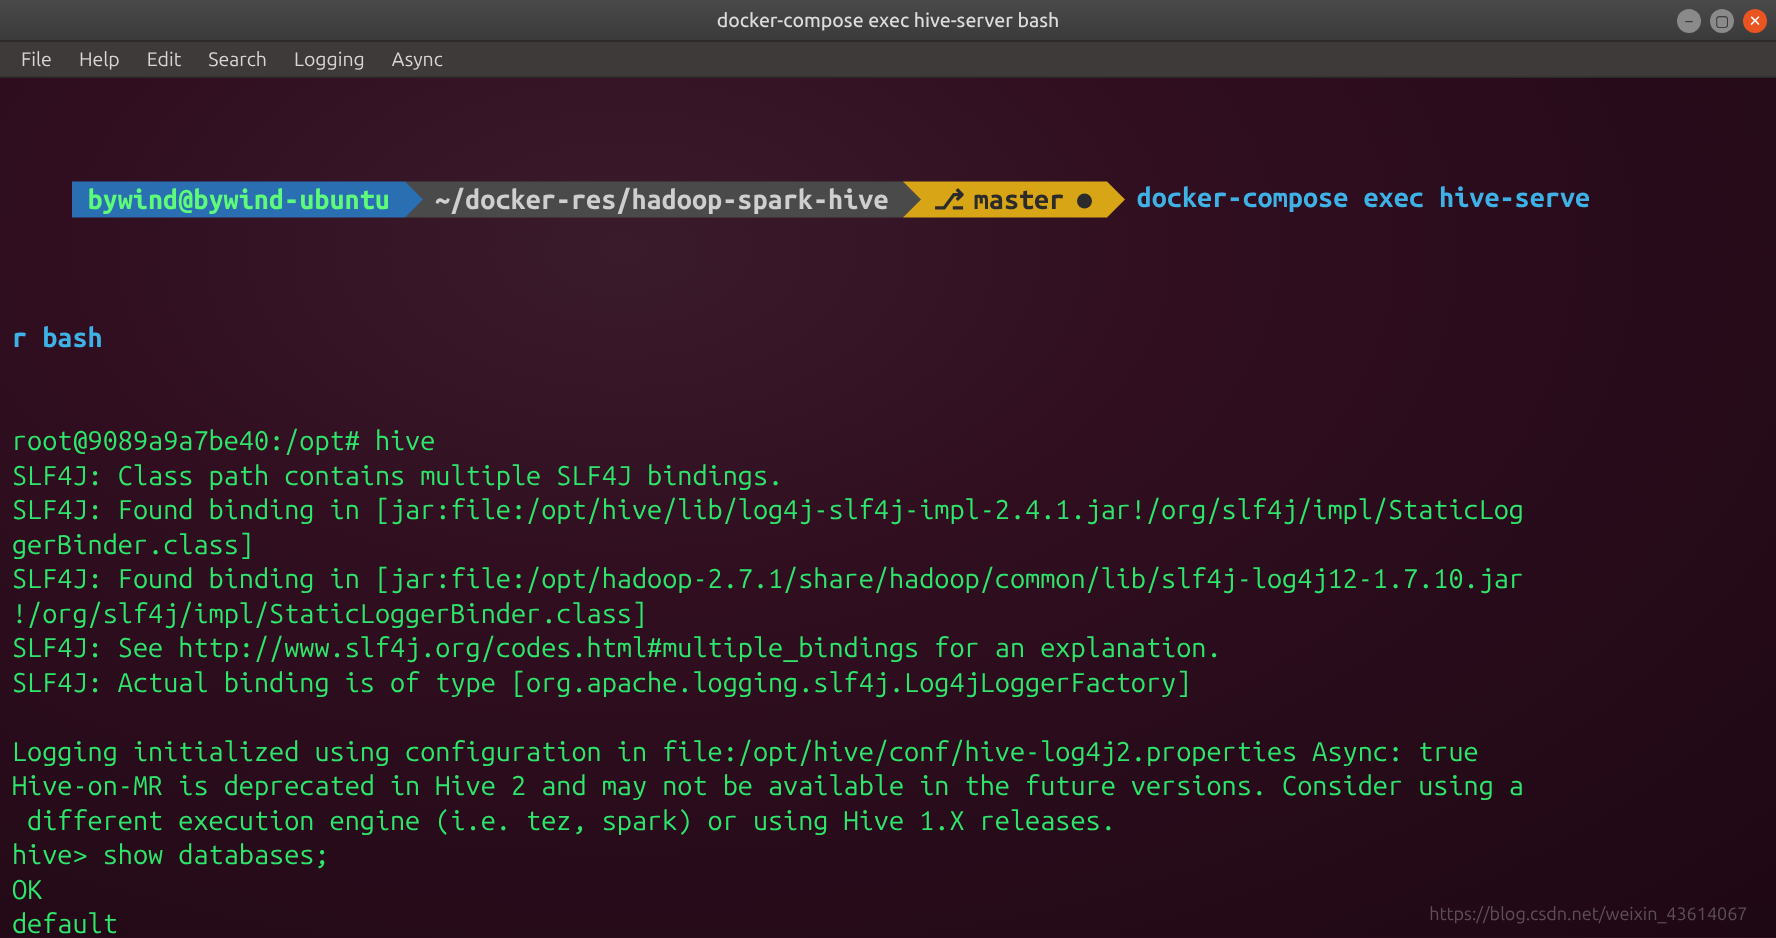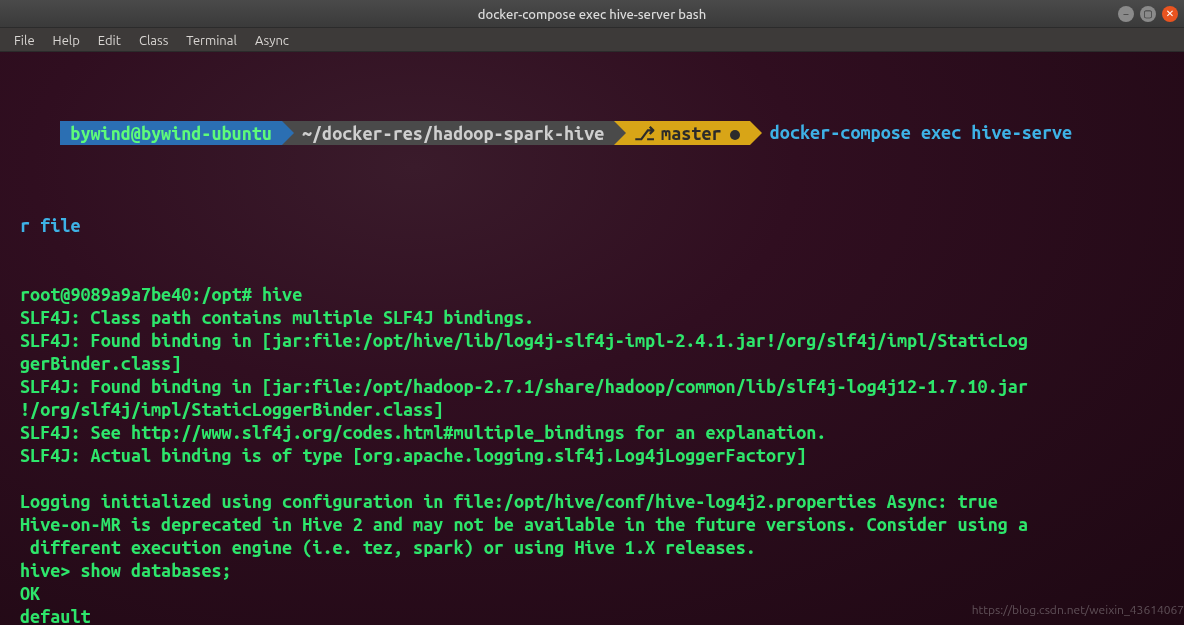--- a/index.html
+++ b/index.html
@@ -38,21 +38,21 @@
   .menu-item { padding: 2px 8px; cursor: pointer; }
 
   .terminal {
     position: relative;
     width: 1184px;
     height: calc(625px - 52px);
     background: radial-gradient(ellipse at 35% 20%, #3a1b2b 0%, #300e20 35%, #1e0813 100%);
     font-size: 18px;
     line-height: 23px;
     letter-spacing: 0px;
-    padding: 0 20px;
+    padding: 0 8px;
     white-space: pre;
     overflow: hidden;
   }
   .mono { font-family: "Ubuntu Mono","DejaVu Sans Mono",monospace; }
 
   .ps-line { display: block; }
   .seg { display: inline-block; height: 24px; line-height: 24px; vertical-align: top; position: relative; padding: 0 10px 0 20px; }
   .seg:first-child { padding-left: 10px; }
   .seg .arrow {
     position: absolute; right: -12px; top: 0; width: 0; height: 0;
@@ -61,48 +61,48 @@
   .seg-user { background: #2b6fb3; color: #5efb7a; font-weight: bold; }
   .seg-user .arrow { border-left: 12px solid #2b6fb3; z-index: 2; }
   .seg-path { background: #4a4a4a; color: #cfcfcf; font-weight: bold; }
   .seg-path .arrow { border-left: 12px solid #4a4a4a; z-index: 2; }
   .seg-git  { background: #d8a517; color: #2b2b2b; font-weight: bold; }
   .seg-git .arrow { border-left: 12px solid #d8a517; z-index: 2; }
   .git-icon { font-weight: bold; margin-right: 6px; }
   .git-dirty { display:inline-block; width:10px; height:10px; border-radius:50%; background:#2b2b2b; margin-left:8px; vertical-align: middle; }
 
   .cmd-after { color: #3eb2e6; font-weight: bold; }
-  .term-green { color: #2ee66b; font-weight: bold; }
+  .term-green { color: #2ee66b; }
   .watermark {
-    position: absolute; right: 0; bottom: 4px;
+    position: absolute; right: 19px; bottom: 4px;
     color: rgba(210,210,210,0.35); font-size: 12px;
     font-family: "Ubuntu", sans-serif;
   }
 </style>
 </head>
 <body>
 
 <div class="titlebar">
   <span class="titlebar-title">docker-compose exec hive-server bash</span>
   <div class="win-controls">
     <div class="wc min">–</div>
     <div class="wc max">▢</div>
     <div class="wc close">✕</div>
   </div>
 </div>
 
 <div class="menubar">
   <span class="menu-item">File</span>
   <span class="menu-item">Help</span>
   <span class="menu-item">Edit</span>
-  <span class="menu-item">Class</span>
-  <span class="menu-item">Terminal</span>
+  <span class="menu-item">Search</span>
+  <span class="menu-item">Logging</span>
   <span class="menu-item">Async</span>
 </div>
 
 <div class="terminal mono">
   <div class="ps-line">
     <span class="seg seg-user"><span>bywind@bywind-ubuntu</span><span class="arrow"></span></span><span class="seg seg-path"><span>~/docker-res/hadoop-spark-hive</span><span class="arrow"></span></span><span class="seg seg-git"><span class="git-icon">⎇</span><span>master</span><span class="git-dirty"></span><span class="arrow"></span></span><span class="cmd-after">  <span>docker-compose exec hive-serve</span></span>
   </div>
-  <div class="cmd-after">r file</div>
+  <div class="cmd-after">r bash</div>
   <div id="term-lines"><div class="term-green">root@9089a9a7be40:/opt# hive</div><div class="term-green">SLF4J: Class path contains multiple SLF4J bindings.</div><div class="term-green">SLF4J: Found binding in [jar:file:/opt/hive/lib/log4j-slf4j-impl-2.4.1.jar!/org/slf4j/impl/StaticLog</div><div class="term-green">gerBinder.class]</div><div class="term-green">SLF4J: Found binding in [jar:file:/opt/hadoop-2.7.1/share/hadoop/common/lib/slf4j-log4j12-1.7.10.jar</div><div class="term-green">!/org/slf4j/impl/StaticLoggerBinder.class]</div><div class="term-green">SLF4J: See http://www.slf4j.org/codes.html#multiple_bindings for an explanation.</div><div class="term-green">SLF4J: Actual binding is of type [org.apache.logging.slf4j.Log4jLoggerFactory]</div><div class="term-green">&nbsp;</div><div class="term-green">Logging initialized using configuration in file:/opt/hive/conf/hive-log4j2.properties Async: true</div><div class="term-green">Hive-on-MR is deprecated in Hive 2 and may not be available in the future versions. Consider using a</div><div class="term-green"> different execution engine (i.e. tez, spark) or using Hive 1.X releases.</div><div class="term-green">hive&gt; show databases;</div><div class="term-green">OK</div><div class="term-green">default</div></div>
   <div class="watermark">https://blog.csdn.net/weixin_43614067</div>
 </div>
 
 </body></html>

